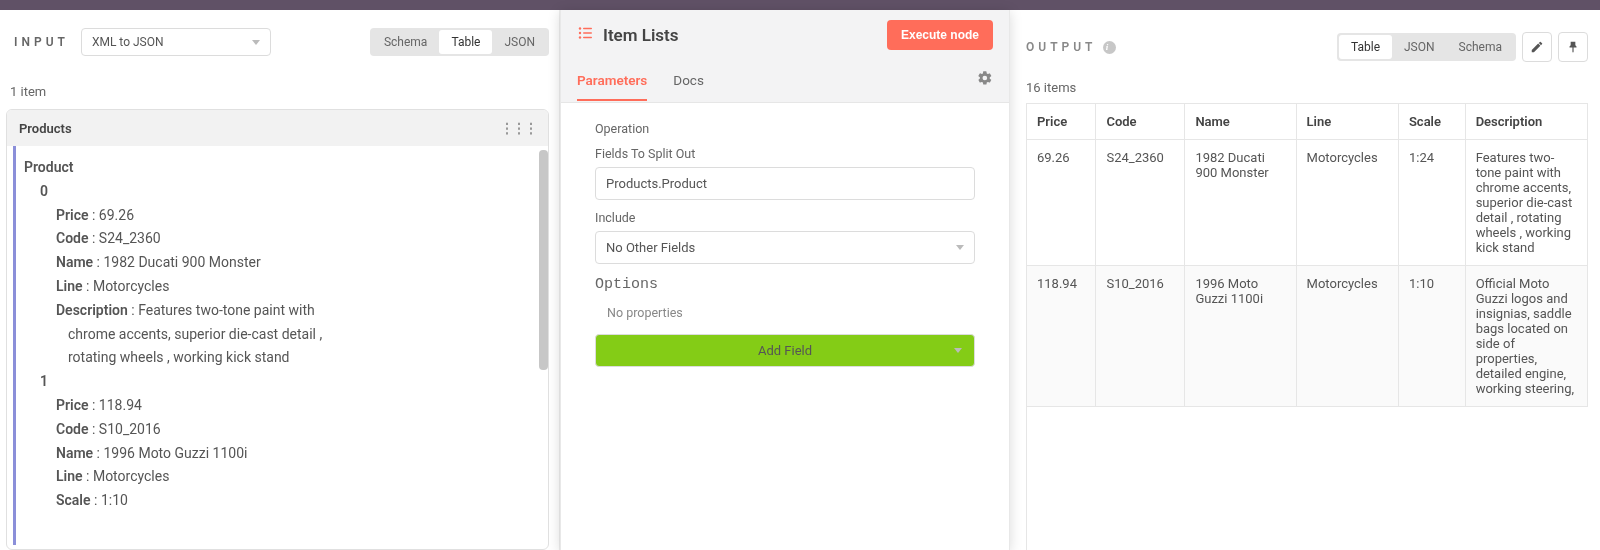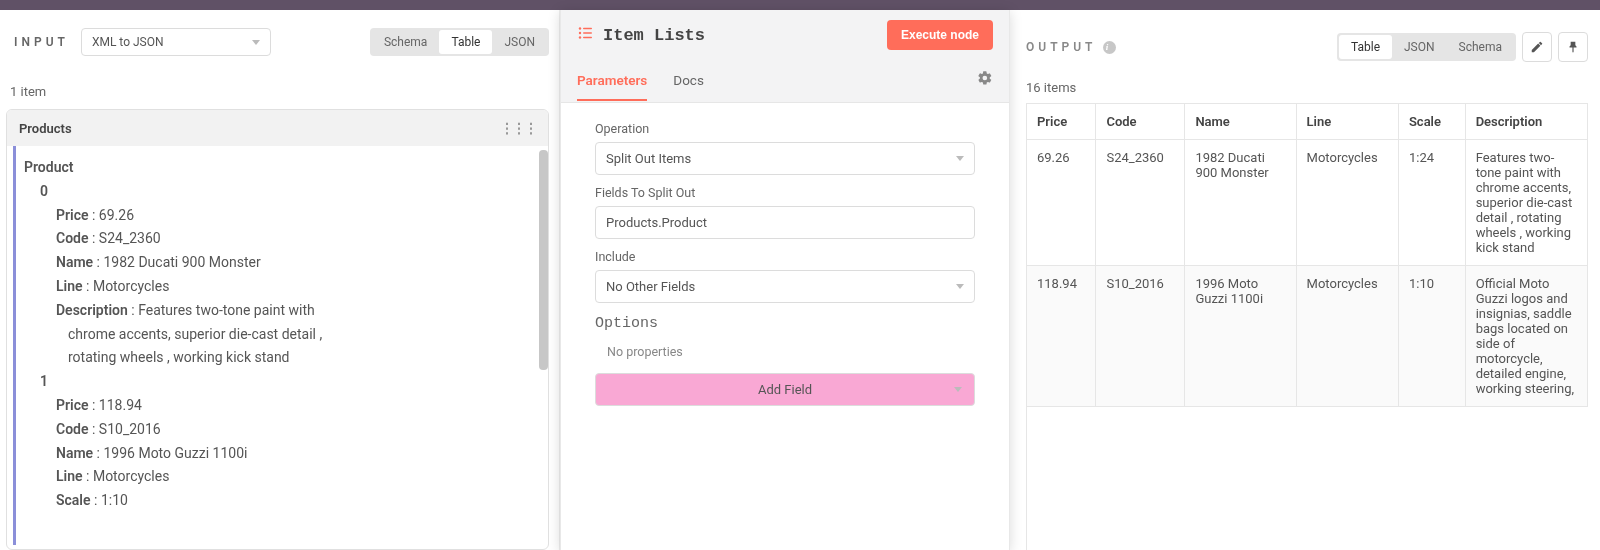--- a/index.html
+++ b/index.html
@@ -29,35 +29,35 @@
   .tree-lvl1 { margin-left: 0; }
   .tree-lvl2 { margin-left: 16px; }
   .tree-lvl3 { margin-left: 32px; }
   .tree-desc { margin-left: 44px; max-width: 300px; }
 
   .scroll-stub { position: absolute; right: 0; top: 40px; width: 9px; height: 220px; background: #c7c7c7; border-radius: 4px; }
 
   
   .center-panel { width: 450px; background: #fff; border-left: 1px solid #e8e8e8; border-right: 1px solid #e8e8e8; box-shadow: 0 2px 12px rgba(0,0,0,0.15); display: flex; flex-direction: column; }
   .center-header { background: #f3f3f4; padding: 10px 16px; display: flex; align-items: center; justify-content: space-between; }
-  .center-title { display: flex; align-items: center; gap: 8px; font-size: 17px; font-weight: 600; color: #444; font-family: Liberation Mono, monospace; }
+  .center-title { display: flex; align-items: center; gap: 8px; font-size: 17px; font-weight: 600; color: #444; }
   .list-icon { color: #ff6d5a; }
   .execute-btn { background: #ff6d5a; color: #fff; border: none; padding: 8px 14px; border-radius: 4px; font-size: 12px; font-weight: 600; cursor: pointer; }
   .center-tabs { background: #f3f3f4; display: flex; align-items: center; padding: 0 16px; border-bottom: 1px solid #e6e6e6; gap: 26px; }
   .ctab { padding: 10px 0 12px 0; font-size: 13.5px; color: #666; cursor: pointer; position: relative; }
   .ctab.active { color: #ff6d5a; font-weight: 600; }
   .ctab.active::after { content: ""; position: absolute; left: 0; right: 0; bottom: -1px; height: 2px; background: #ff6d5a; }
   .gear { margin-left: auto; color: #999; font-size: 15px; cursor: pointer; padding-bottom: 12px; padding-top: 10px; }
 
   .center-body { padding: 14px 34px; display: flex; flex-direction: column; gap: 6px; }
   .field-label { font-size: 12.5px; color: #666; margin-top: 4px; }
   .field-input { border: 1px solid #dcdcdc; border-radius: 4px; padding: 8px 10px; font-size: 13px; color: #555; background: #fff; display: flex; justify-content: space-between; align-items: center; }
   .options-row { font-size: 15px; color: #666; margin-top: 6px; font-family: Liberation Mono, monospace; }
   .no-props { font-size: 12.5px; color: #888; padding: 6px 12px; }
-  .add-field-btn { border: 1px solid #dcdcdc; background: #f9a8d4; border-radius: 4px; padding: 8px 10px; font-size: 13px; color: #555; display: flex; justify-content: center; align-items: center; gap: 140px; cursor: pointer; margin-top: 2px; position: relative; }
+  .add-field-btn { border: 1px solid #dcdcdc; background: #84cc16; border-radius: 4px; padding: 8px 10px; font-size: 13px; color: #555; display: flex; justify-content: center; align-items: center; gap: 140px; cursor: pointer; margin-top: 2px; position: relative; }
   .add-field-btn .chevron { position: absolute; right: 12px; }
 
   
   .output-panel { flex: 1; padding: 22px 12px 0 16px; display: flex; flex-direction: column; }
   .output-header { display: flex; align-items: center; }
   .output-title { letter-spacing: 4px; font-size: 12px; color: #888; font-weight: 600; display: flex; align-items: center; gap: 6px; }
   .info-icon { width: 13px; height: 13px; border-radius: 50%; background: #c7c7c7; color: #fff; font-size: 9px; display: inline-flex; align-items: center; justify-content: center; font-style: italic; font-family: serif; }
   .out-controls { margin-left: auto; display: flex; gap: 6px; align-items: center; }
   .sq-btn { width: 30px; height: 30px; border: 1px solid #dcdcdc; border-radius: 4px; display: flex; align-items: center; justify-content: center; color: #555; cursor: pointer; font-size: 13px; background: #fff; }
 
@@ -149,24 +149,20 @@
       <div class="ctab">Docs</div>
       <div class="gear">
         <svg width="16" height="16" viewBox="0 0 24 24" fill="#888">
             <path d="M19.14,12.94a7,7,0,0,0,.05-.94,7,7,0,0,0-.05-.94l2.11-1.65a.5.5,0,0,0,.12-.64l-2-3.46a.5.5,0,0,0-.61-.22l-2.49,1a7,7,0,0,0-1.63-.94l-.38-2.65A.5.5,0,0,0,13.76,2H9.76a.5.5,0,0,0-.5.42L8.88,5.07a7,7,0,0,0-1.63.94l-2.49-1a.5.5,0,0,0-.61.22l-2,3.46a.5.5,0,0,0,.12.64L4.38,11a7,7,0,0,0,0,1.88L2.27,14.53a.5.5,0,0,0-.12.64l2,3.46a.5.5,0,0,0,.61.22l2.49-1a7,7,0,0,0,1.63.94l.38,2.65a.5.5,0,0,0,.5.42h4a.5.5,0,0,0,.5-.42l.38-2.65a7,7,0,0,0,1.63-.94l2.49,1a.5.5,0,0,0,.61-.22l2-3.46a.5.5,0,0,0-.12-.64ZM11.76,15.5A3.5,3.5,0,1,1,15.26,12,3.5,3.5,0,0,1,11.76,15.5Z"></path>
           </svg>
       </div>
     </div>
 
     <div class="center-body">
       <div class="field-label">Operation</div>
-      <div class="field-input">
-        <span>Split Out Items</span>
-        <span class="chevron"></span>
-      </div>
 
       <div class="field-label">Fields To Split Out</div>
       <div class="field-input">
         <span>Products.Product</span>
       </div>
 
       <div class="field-label">Include</div>
       <div class="field-input">
         <span>No Other Fields</span>
         <span class="chevron"></span>
@@ -228,20 +224,20 @@
             <td>Motorcycles</td>
             <td>1:24</td>
             <td>Features two-tone paint with chrome accents, superior die-cast detail , rotating wheels , working kick stand</td>
           </tr>
           <tr>
             <td>118.94</td>
             <td>S10_2016</td>
             <td>1996 Moto Guzzi 1100i</td>
             <td>Motorcycles</td>
             <td>1:10</td>
-            <td>Official Moto Guzzi logos and insignias, saddle bags located on side of motorcycle, detailed engine, working steering,</td>
+            <td>Official Moto Guzzi logos and insignias, saddle bags located on side of properties, detailed engine, working steering,</td>
           </tr>
         </tbody>
       </table>
     </div>
   </div>
 
 </div>
 
 </body></html>

